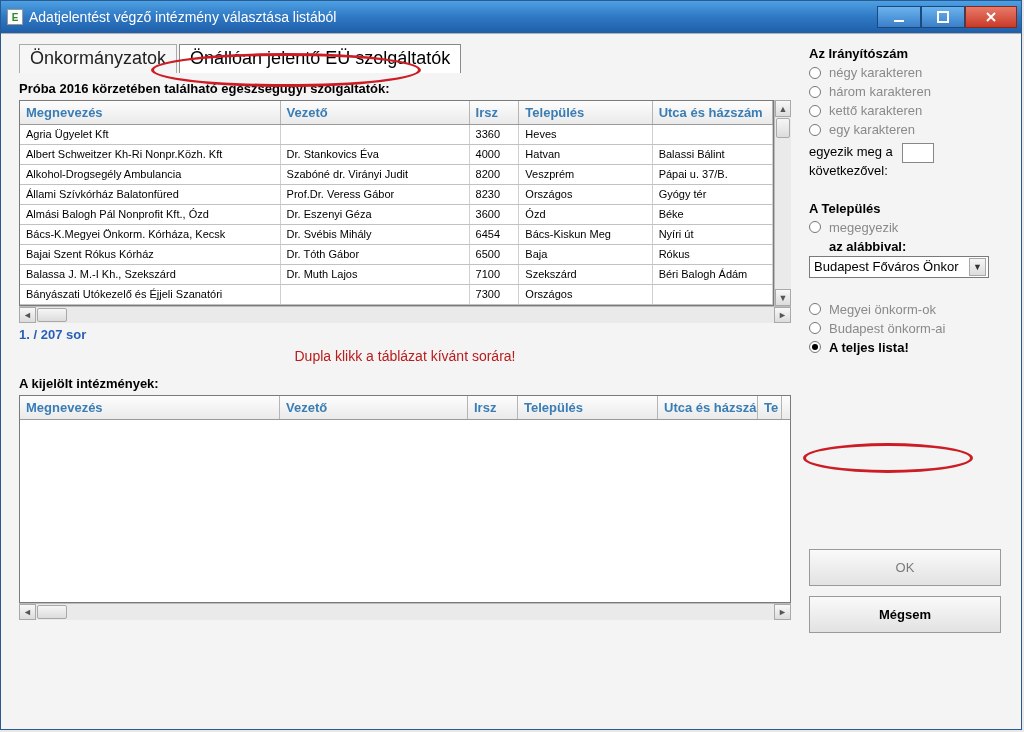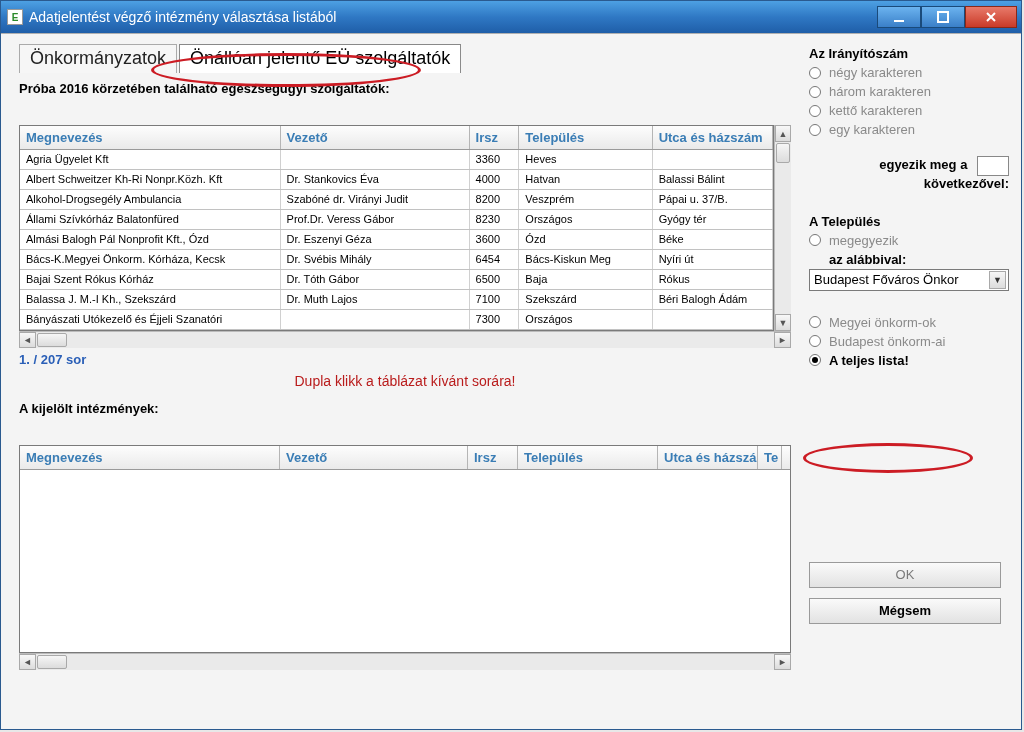--- a/index.html
+++ b/index.html
@@ -115,21 +115,21 @@
     border-right: 1px solid #d0d0d0;
     overflow: hidden; white-space: nowrap;
     font-size: 11px;
   }
   .col-name { width: 262px; }
   .col-lead { width: 190px; }
   .col-zip  { width: 50px; }
   .col-town { width: 134px; }
   .col-street { width: 121px; }
 
-  .grid-wrap { display:flex;margin-top:25px; }
+  .grid-wrap { display:flex; }
   .grid-main { flex:1; min-width:0; }
   .vscroll {
     width: 17px;
     background: #eaeaea;
     border-left: 1px solid #bbb;
     position: relative;
   }
   .vscroll .arrow {
     height: 17px; background: linear-gradient(#f8f8f8,#dcdcdc);
     border: 1px solid #a9a9a9; margin:0;
@@ -178,37 +178,37 @@
   .radio-row.enabled { color:#000; }
   .radio-row.bold { font-weight:bold; }
   .radio-row .dot {
     width:12px;height:12px;border:1px solid #777;border-radius:50%;
     margin-right:8px; display:inline-flex;align-items:center;justify-content:center;
     background:#fff;
   }
   .radio-row .dot.selected::after{
     content:""; width:6px;height:6px;background:#000;border-radius:50%;
   }
-  .match-label { font-weight:bold; text-align:right; line-height:1.2; margin:19px 0 4px;}
+  .match-label { font-weight:normal; text-align:left; line-height:1.2; margin:6px 0 4px;}
   .match-input {
     width:32px;height:20px;border:1px solid #888;background:#fff;
     display:inline-block; vertical-align:middle; margin-left:6px;
   }
   .dropdown {
-    width:200px; height:22px; border:1px solid #7a7a7a; background:#fff;
+    width:180px; height:22px; border:1px solid #7a7a7a; background:#fff;
     display:flex; align-items:center; justify-content:space-between;
     padding:0 2px 0 4px; font-size:13px;
     margin-top:2px;
   }
   .dropdown .dd-arrow{
     width:17px;height:18px;background:linear-gradient(#f6f6f6,#dcdcdc);
     border:1px solid #a9a9a9;display:flex;align-items:center;justify-content:center;font-size:9px;color:#333;
   }
   .btn {
-    width:192px; height:26px; border:1px solid #9a9a9a;
+    width:192px; height:37px; border:1px solid #9a9a9a;
     background:linear-gradient(#fafafa,#e2e2e2);
     display:flex;align-items:center;justify-content:center;
     font-size:13px; color:#7a7a7a;
     margin-top:10px;
   }
   .btn.enabled { color:#000; font-weight:bold; }
 
   .circle-annot {
     position:absolute; border:3px solid #cc1c24; border-radius:50%;
     pointer-events:none;

